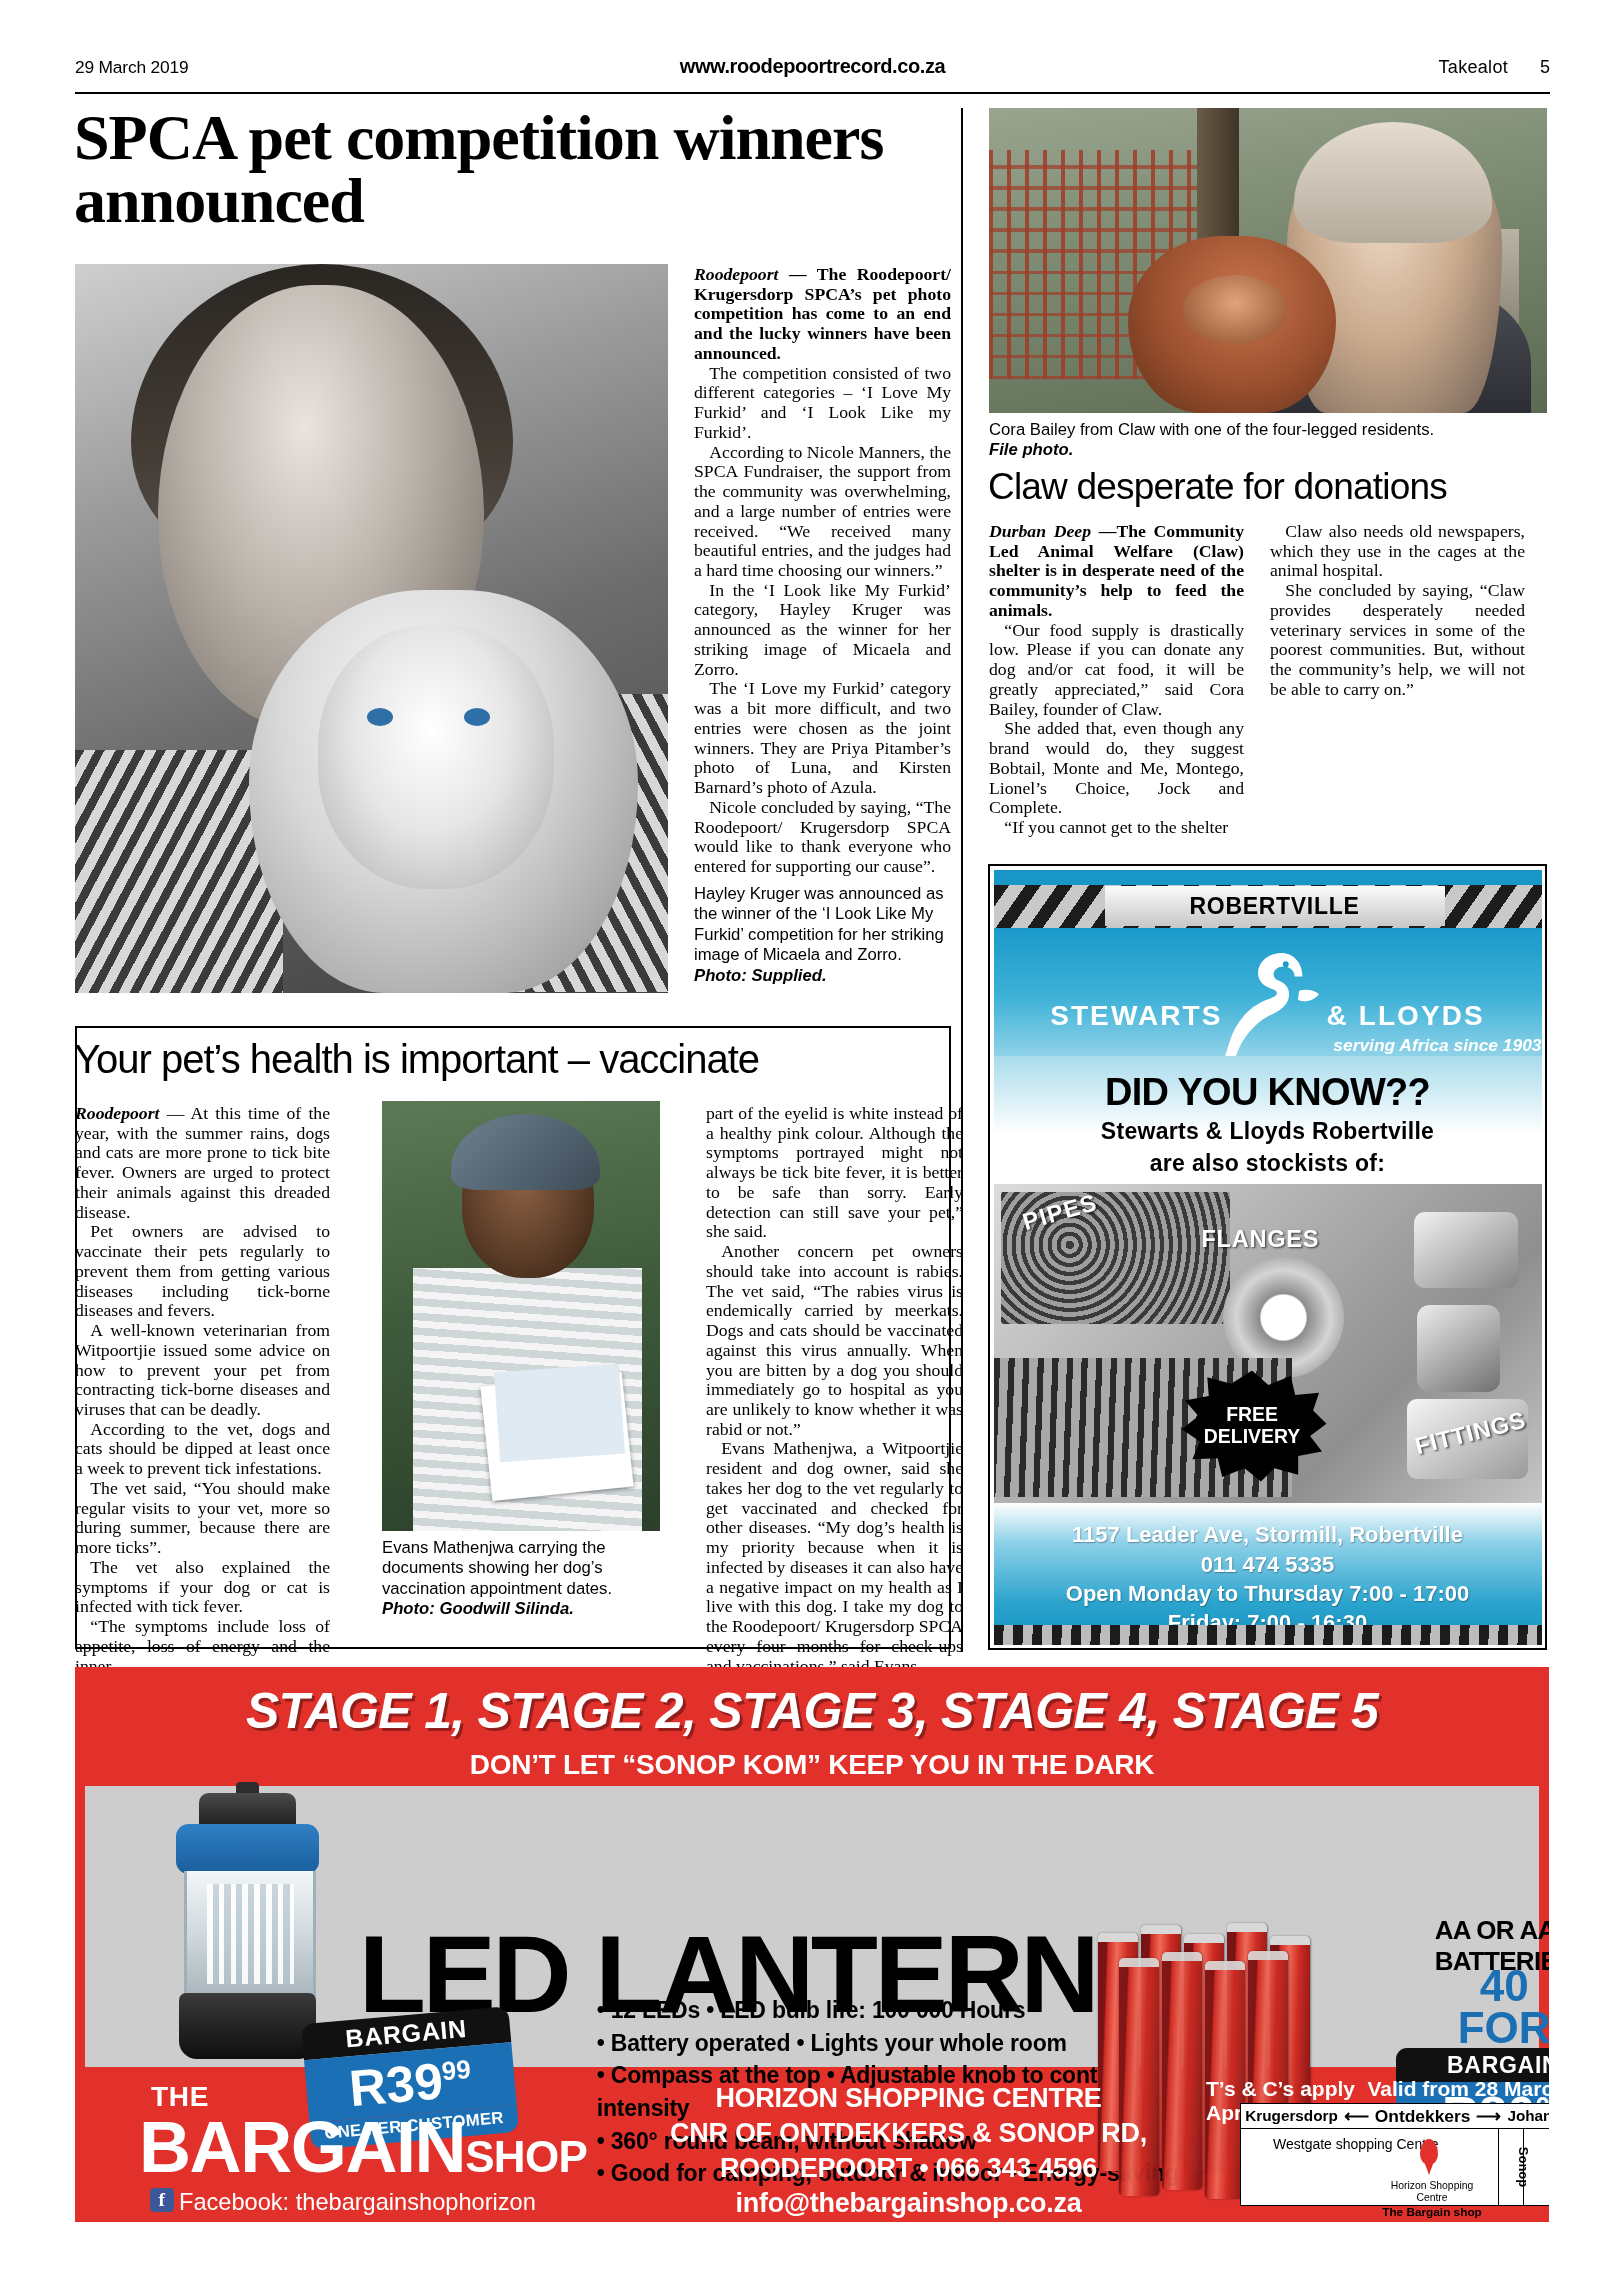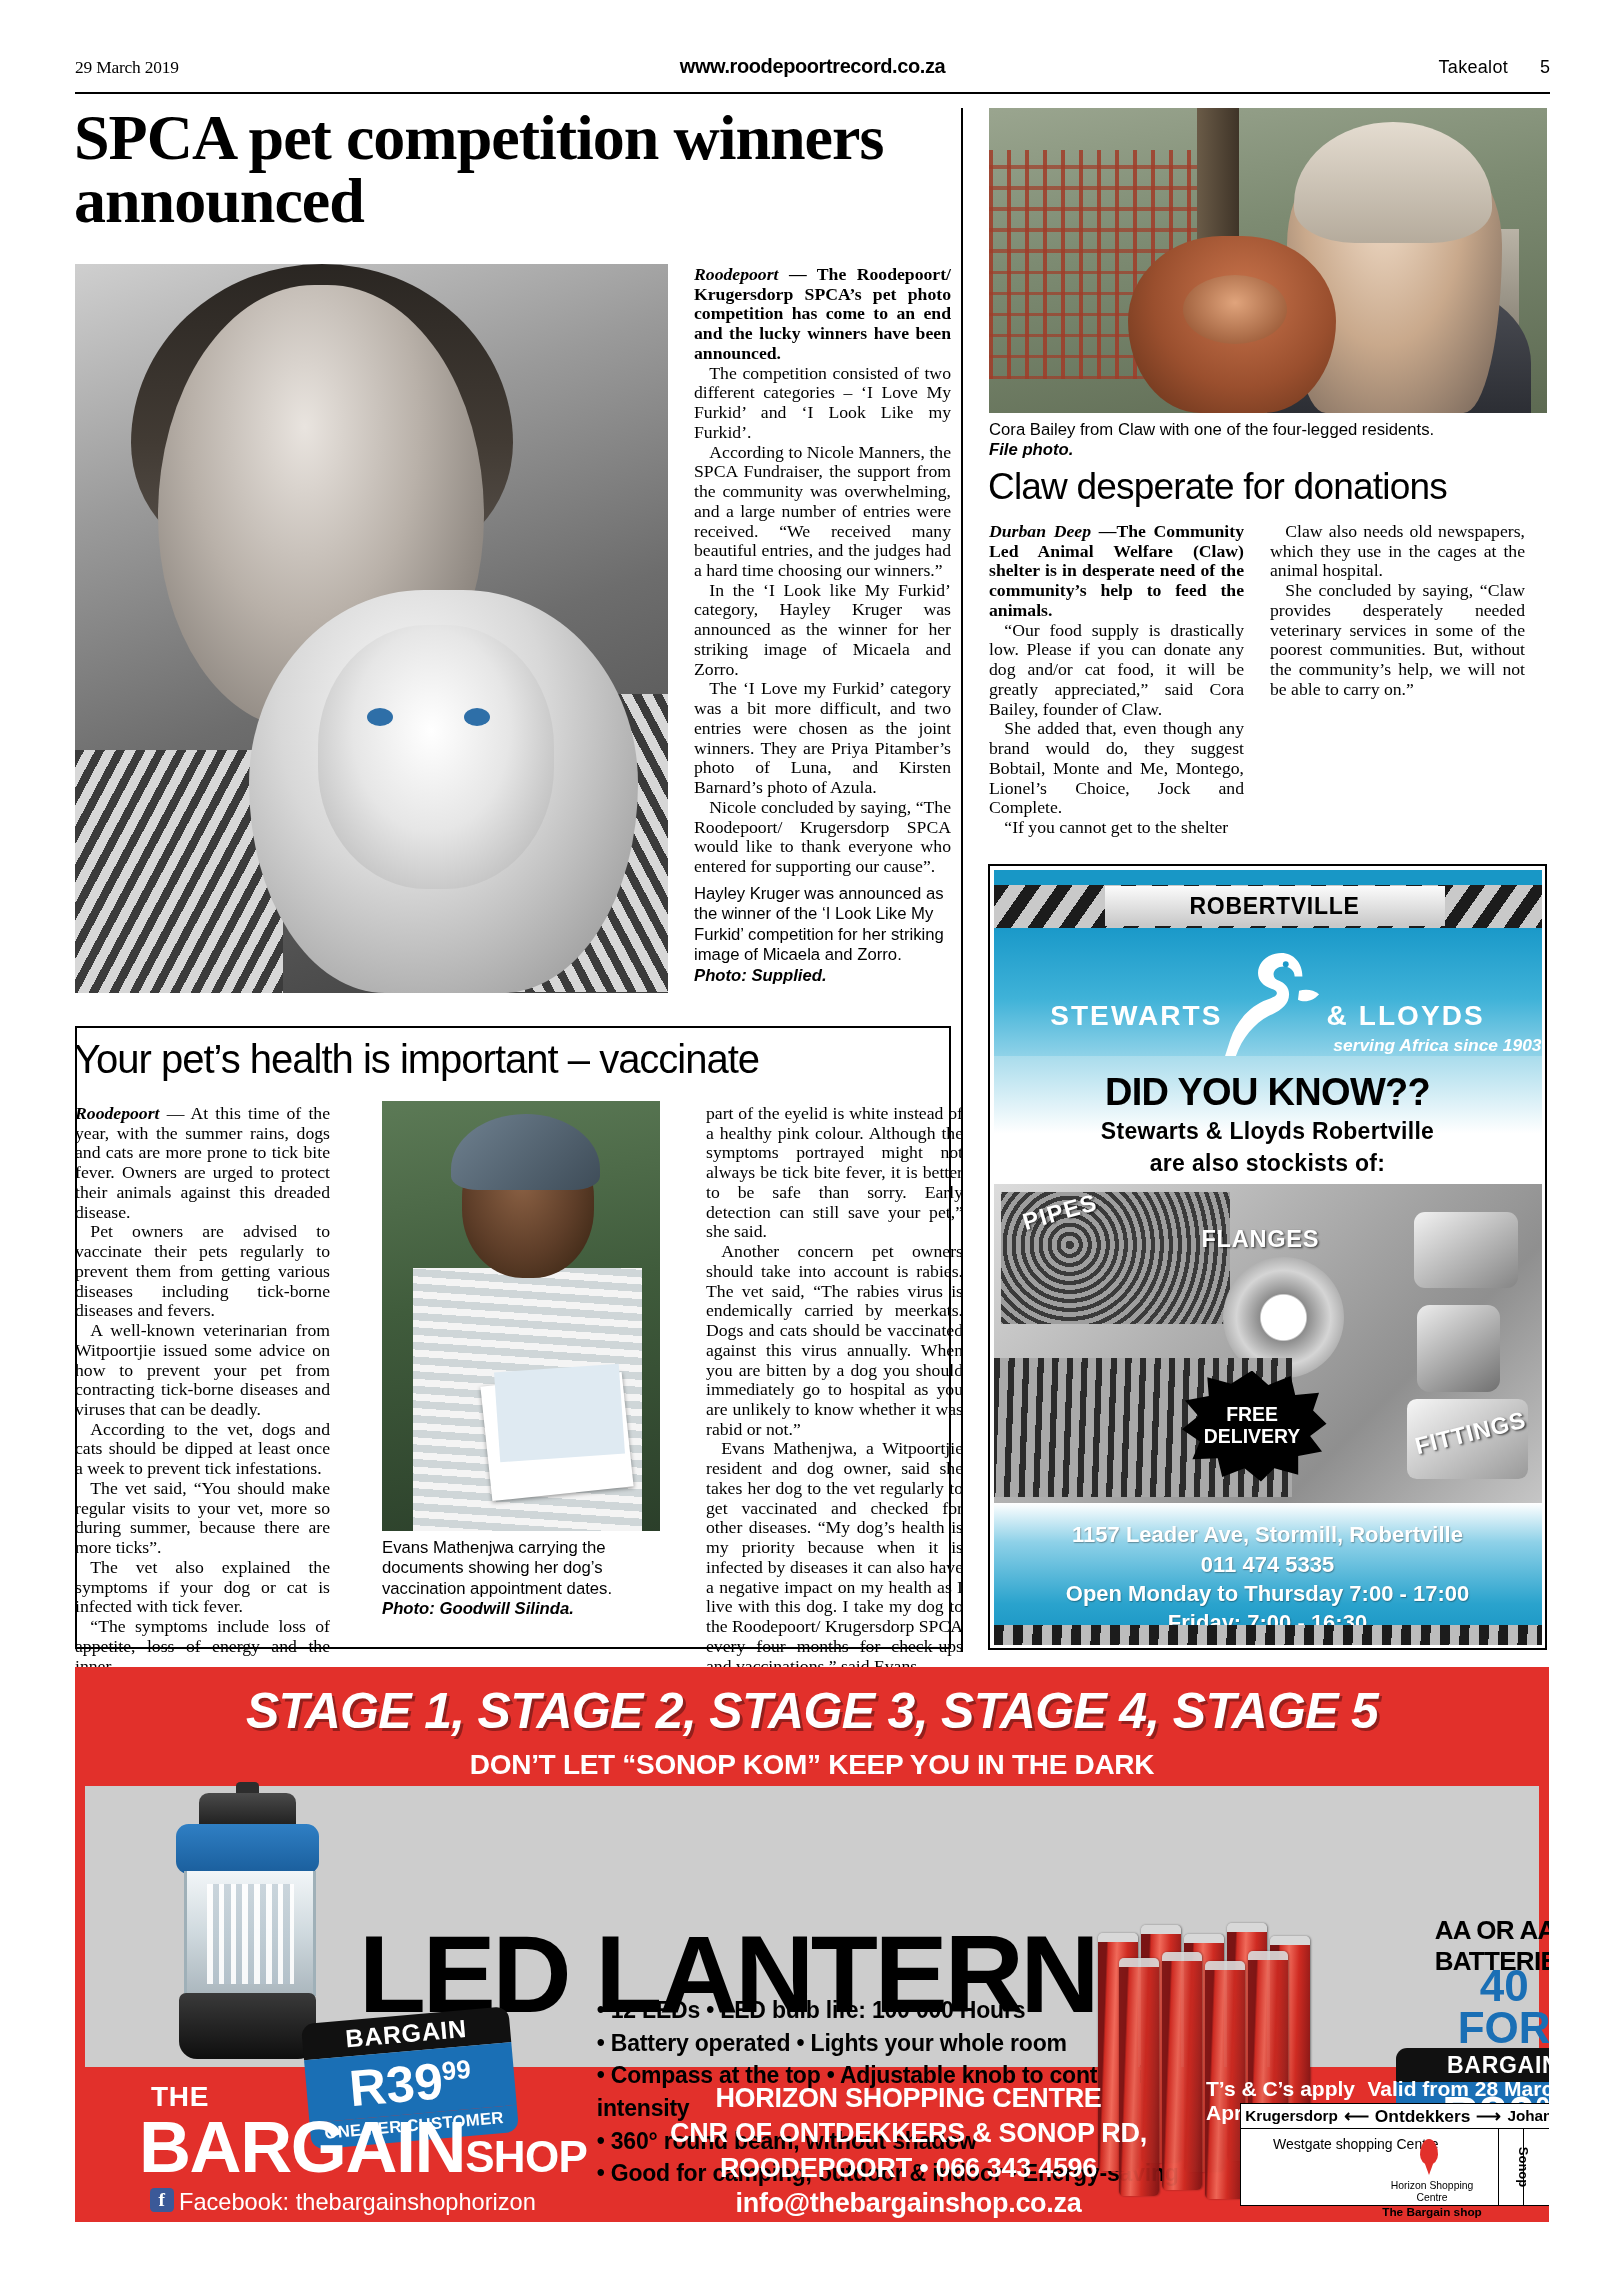--- a/index.html
+++ b/index.html
@@ -1,21 +1,21 @@
 <!DOCTYPE html>
 <html style="font-size:11px"><head>
 <meta charset="utf-8">
 <style>
   html,body{margin:0;padding:0;background:#fff;}
   body{width:1624px;height:2295px;font-family:"Liberation Serif",serif;color:#000;position:relative;overflow:hidden;}
   .page{position:absolute;left:0;top:0;width:1624px;height:2295px;}
 
   
   .masthead{position:absolute;left:75px;top:54px;width:1475px;height:37px;}
-  .mh-date{position:absolute;left:0;top:2.8px;font-family:Liberation Serif, serif;font-size:17.4px;letter-spacing:-0.2px;}
+  .mh-date{position:absolute;left:0;top:2.8px;font-family:Liberation Sans, sans-serif;font-size:17.4px;letter-spacing:-0.2px;}
   .mh-url{position:absolute;left:50%;top:1.4px;transform:translateX(-50%);font-family:"Liberation Sans",sans-serif;font-size:20px;font-weight:bold;letter-spacing:-0.4px;}
   .mh-sec{position:absolute;right:42px;top:2.8px;font-family:"Liberation Sans",sans-serif;font-size:18px;letter-spacing:0.3px;}
   .mh-page{position:absolute;right:0;top:2.8px;font-family:"Liberation Sans",sans-serif;font-size:18px;}
   .mh-rule{position:absolute;left:75px;top:92px;width:1475px;height:2.1px;background:#000;}
 
   
   .h1-main{position:absolute;left:74px;top:106px;width:875px;
     font-family:"Liberation Serif",serif;font-weight:bold;font-size:64px;line-height:0.99;letter-spacing:-1px;}
 
   

